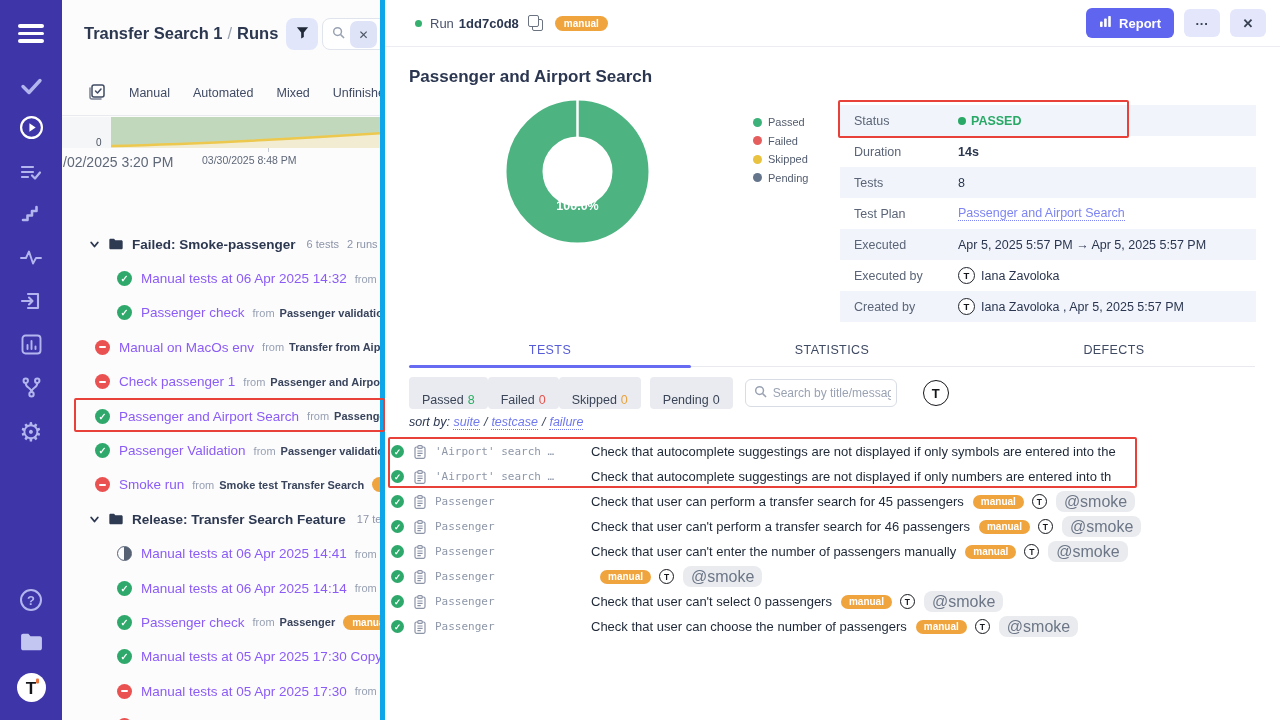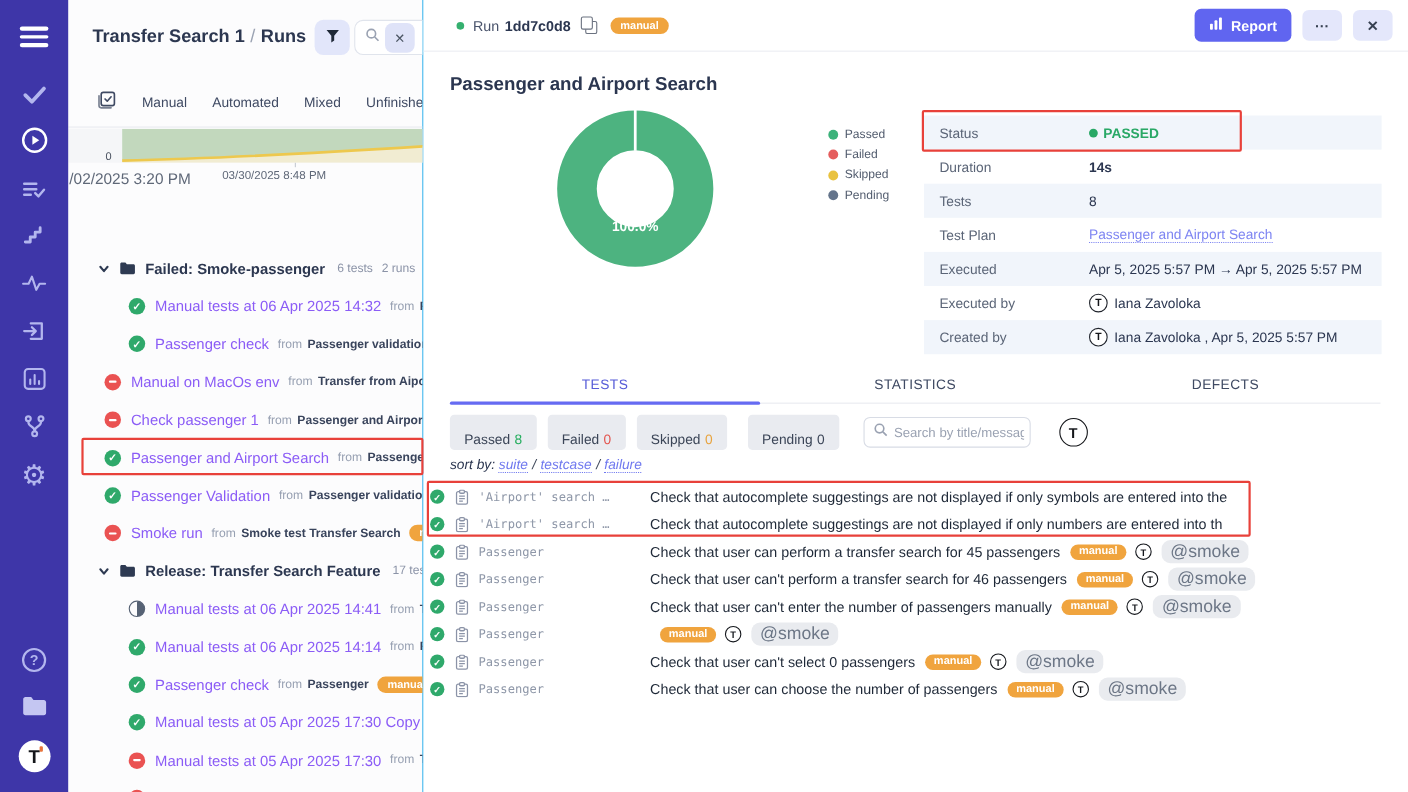--- a/index.html
+++ b/index.html
@@ -7,21 +7,21 @@
   body { position:relative; overflow:hidden; background:#fff;
          font-family:"Liberation Sans", sans-serif; color:#2c3750; }
 
   
   #sidebar { position:absolute; left:0; top:0; width:62px; height:720px; background:#3e36a8; z-index:10; }
   .sb-ic { position:absolute; left:0; width:62px; display:flex; justify-content:center; align-items:center; cursor:pointer; }
   .sb-ic svg { display:block; }
 
   
   #left-panel { position:absolute; left:62px; top:0; width:323px; height:720px;
-                background:#fcfcfd; border-right:1px solid #0ea5e9; overflow:hidden; }
+                background:#fcfcfd; border-right:5px solid #0ea5e9; overflow:hidden; }
   .lp-title { position:absolute; left:22px; top:24px; font-size:16.5px; font-weight:bold; color:#2c3750; white-space:nowrap; }
   .lp-title .sep { color:#9aa2b2; font-weight:400; padding:0 5px; }
   .lp-filter { position:absolute; left:224px; top:18px; width:32px; height:32px; background:#e2e6fa;
                border:none; border-radius:8px; display:flex; align-items:center; justify-content:center; cursor:pointer; }
   .lp-search { position:absolute; left:260px; top:18px; width:70px; height:32px; background:#fff;
                border:1px solid #e0e4ec; border-radius:8px; display:flex; align-items:center; padding-left:9px; }
   .lp-search input { border:none; outline:none; width:30px; font-size:12px; margin-left:6px; }
   .lp-x { position:absolute; left:288px; top:21px; width:27px; height:27px; background:#dfe3f8; border:none;
           border-radius:7px; color:#4b5563; font-size:12px; cursor:pointer; z-index:2; }
   .lp-tabs { position:absolute; left:0; top:70px; width:323px; height:46px; display:flex; align-items:center;
@@ -80,39 +80,39 @@
   .legend { position:absolute; left:368px; top:66px; }
   .lg-row { display:flex; align-items:center; height:18.5px; }
   .lg-dot { width:9px; height:9px; border-radius:50%; margin-right:6px; }
   .lg-lbl { font-size:11px; color:#525c6e; }
   .lg0 .lg-dot{background:#3cb27a;} .lg1 .lg-dot{background:#e55d5d;}
   .lg2 .lg-dot{background:#e9c23f;} .lg3 .lg-dot{background:#64748b;}
   
   .sumtable { position:absolute; left:455px; top:58px; width:416px; }
   .srow { height:31px; display:flex; align-items:center; font-size:12.5px; }
   .srow:nth-child(odd) { background:#f1f5fb; }
-  .s-lbl { width:150px; padding-left:14px; color:#5b6577; flex:none; }
+  .s-lbl { width:118px; padding-left:14px; color:#5b6577; flex:none; }
   .s-val { color:#2b3650; display:flex; align-items:center; gap:6px; white-space:nowrap; }
   .s-status { color:#29a866; font-weight:bold; display:flex; align-items:center; gap:5px; }
   .s-status::before { content:""; width:8px; height:8px; border-radius:50%; background:#29a866; }
   .s-link { color:#7e85f2; border-bottom:1px dotted #7e85f2; cursor:pointer; }
   .ava { width:17px; height:17px; border-radius:50%; border:1.3px solid #20242c; background:#fff; color:#14161a;
          font-size:9.5px; font-weight:bold; display:inline-flex; align-items:center; justify-content:center; flex:none; }
   
   .tabsbar { position:absolute; left:24px; top:291px; width:846px; height:29px; display:flex;
              border-bottom:1px solid #e8eaf0; }
   .tab { flex:1; text-align:center; font-size:12.5px; letter-spacing:.4px; color:#3f4a63;
          position:relative; cursor:pointer; padding-top:5px; }
   .tab.active { color:#575cd8; }
   .tab.active::after { content:""; position:absolute; left:0; right:0; bottom:-2px; height:3px;
                        background:#666bf2; border-radius:2px; }
   
   .filters { position:absolute; left:24px; top:330px; display:flex; align-items:center; }
   .fbtn { height:27px; background:#e9ebf0; border:none; border-radius:4px; padding:16px 13px;
-          font-size:12.5px; color:#3b4557; margin-right:10px; cursor:pointer; }
+          font-size:12.5px; color:#3b4557; cursor:pointer; }
   .fbtn b { font-weight:400; margin-left:4px; }
   .c-green{color:#27ae60;} .c-red{color:#e3544e;} .c-orange{color:#e8a33d;} .c-dark{color:#3b4557;}
   .fsearch { height:28px; width:152px; border:1px solid #d8dce5; border-radius:6px; display:flex;
              align-items:center; padding:0 8px; margin-left:12px; background:#fff; }
   .fsearch input { border:none; outline:none; font-size:12px; width:118px; margin-left:6px; color:#3b4557; }
   .fsearch input::placeholder { color:#9aa2b2; }
   .ava-btn { width:26px; height:26px; border-radius:50%; border:1.6px solid #14161a; background:#fff;
              font-size:13px; font-weight:bold; color:#14161a; margin-left:26px; cursor:pointer;
              display:flex; align-items:center; justify-content:center; }
   

